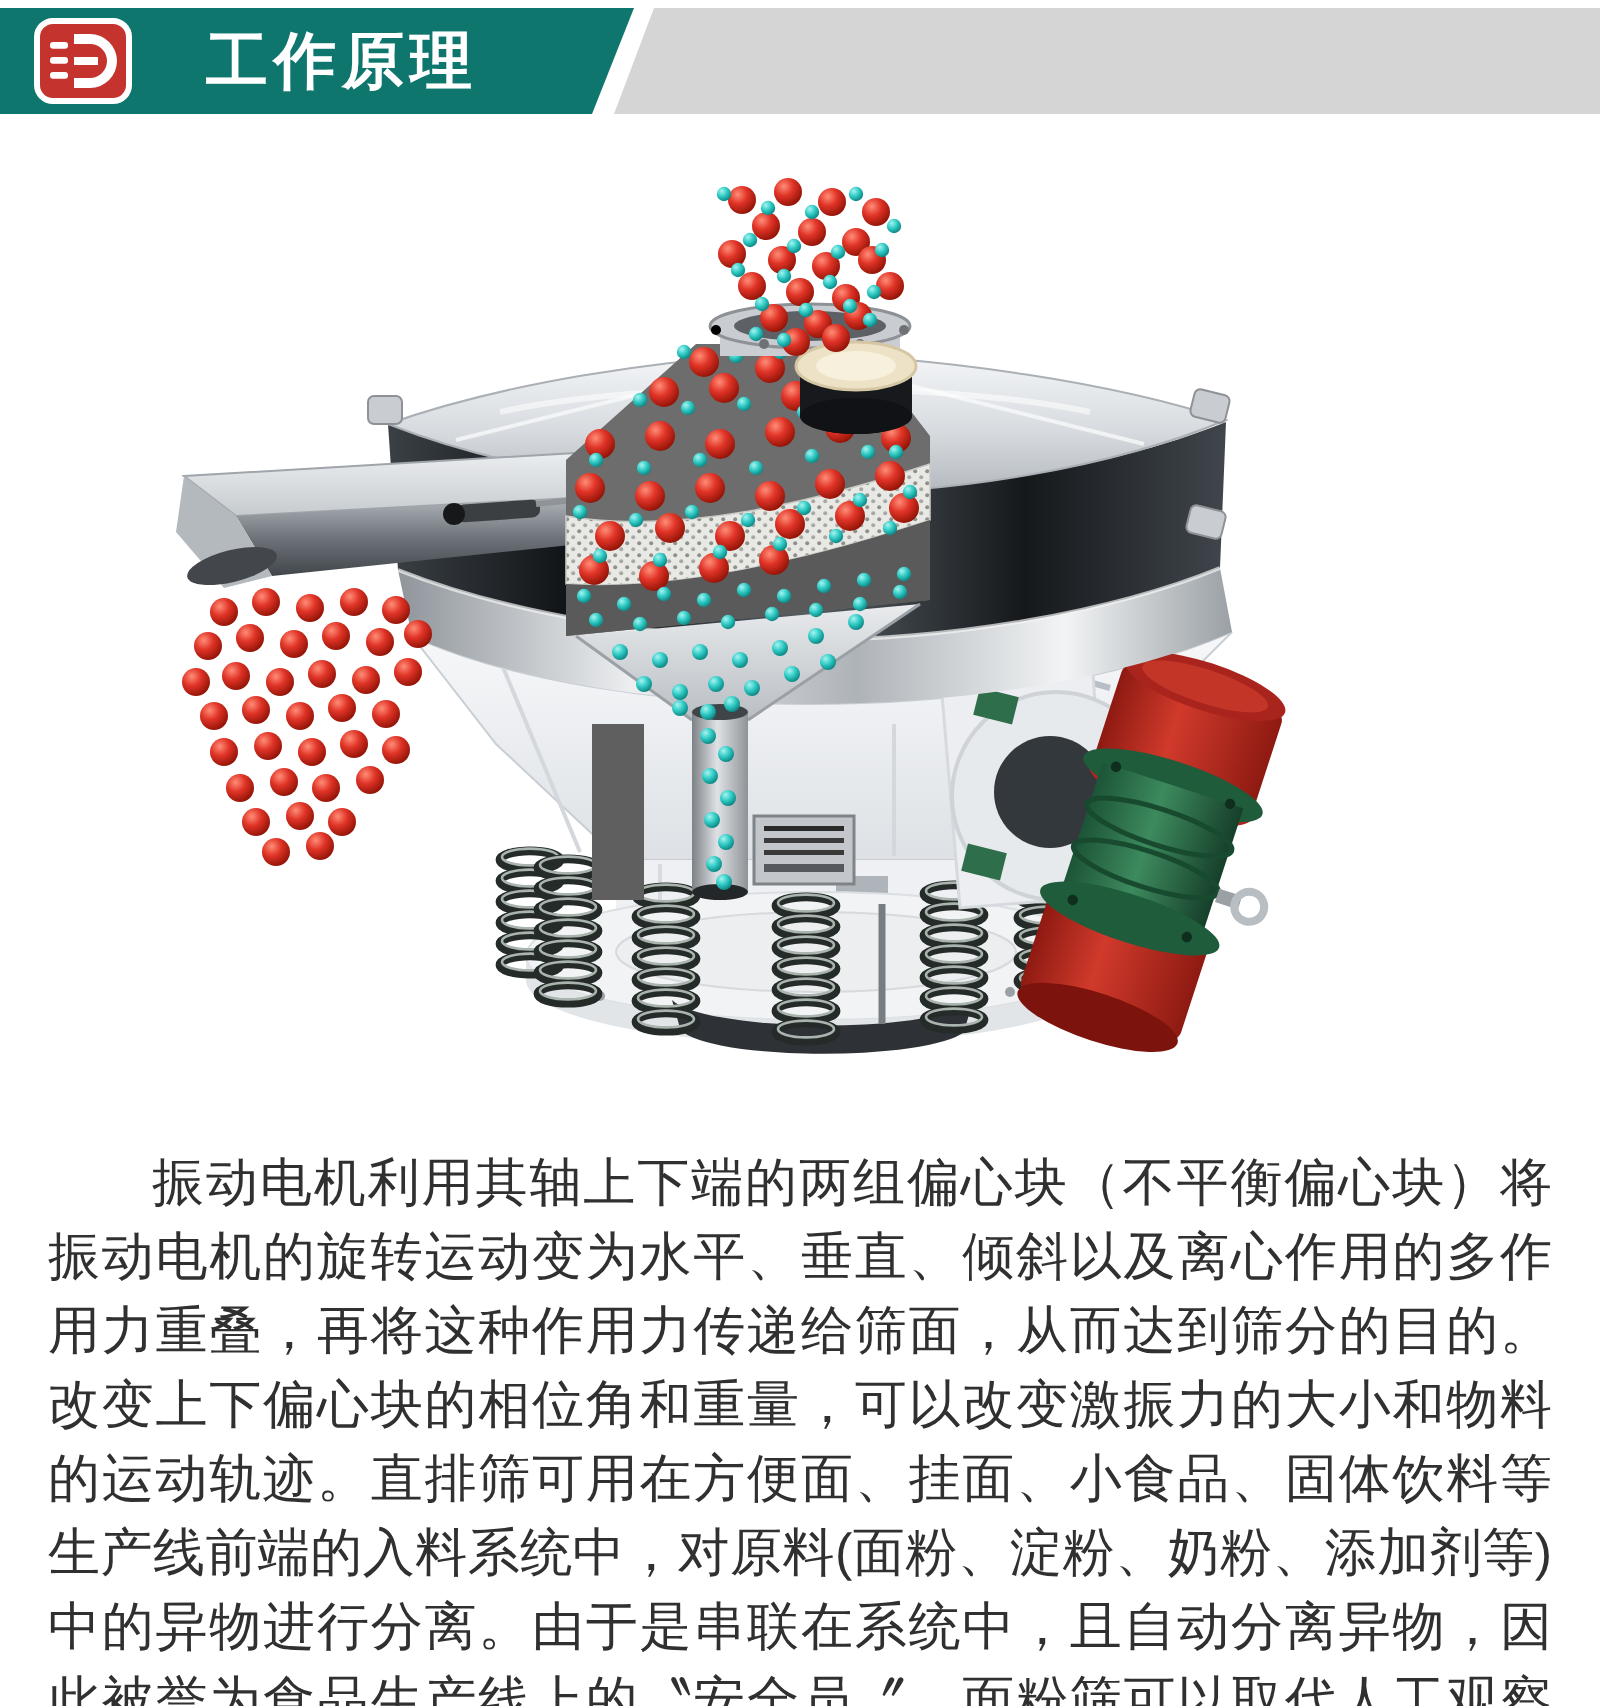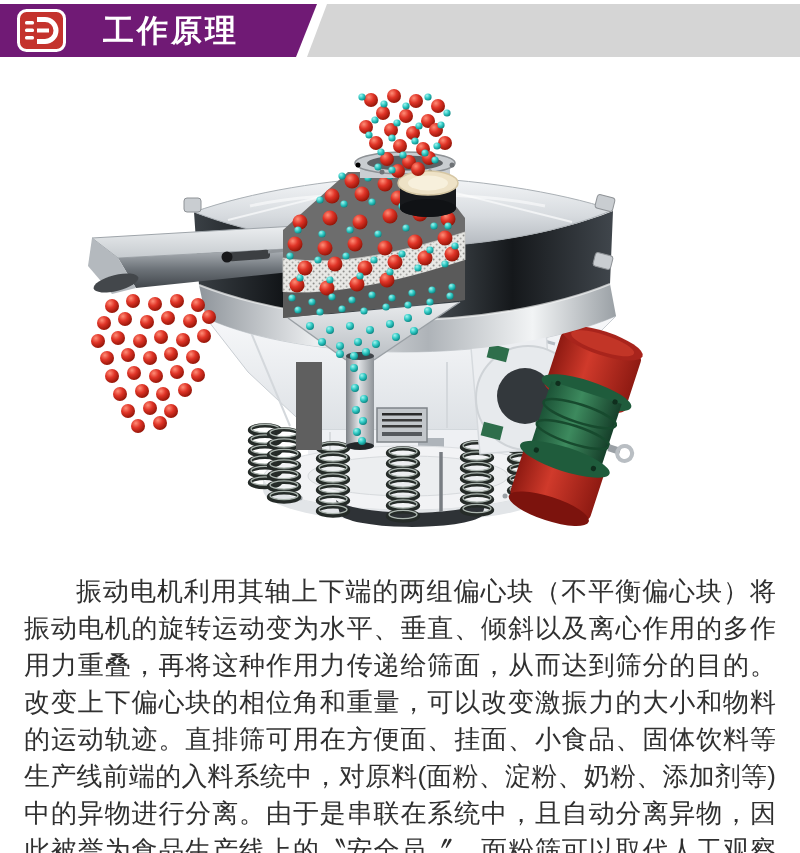--- a/index.html
+++ b/index.html
@@ -2,21 +2,21 @@
 <html><head>
 <meta charset="utf-8">
 <style>
   html,body{margin:0;padding:0;}
   body{width:800px;height:853px;position:relative;background:#ffffff;overflow:hidden;
        font-family:"Liberation Sans",sans-serif;}
   
   .header{position:absolute;top:4px;left:0;width:800px;height:53px;}
   .header-strip{position:absolute;top:0;left:0;width:800px;height:53px;background:#d5d5d5;
        clip-path:polygon(327px 0,800px 0,800px 100%,307px 100%);}
-  .header-banner{position:absolute;top:0;left:0;width:317px;height:53px;background:#701a75;
+  .header-banner{position:absolute;top:0;left:0;width:317px;height:53px;background:#0f766e;
        clip-path:polygon(0 0,317px 0,296px 100%,0 100%);}
   .logo{position:absolute;left:17px;top:5px;width:49px;height:43px;}
   .title{position:absolute;left:103px;top:0;height:53px;line-height:53px;
        color:#ffffff;font-size:31px;font-weight:bold;letter-spacing:3px;white-space:nowrap;}
   
   .machine-wrap{position:absolute;top:57px;left:0;width:800px;height:488px;}
   .machine-wrap svg{display:block;width:800px;height:488px;}
   
   .desc{position:absolute;top:547px;left:24px;width:752px;
        font-size:26px;line-height:37px;color:#303030;text-align:justify;

